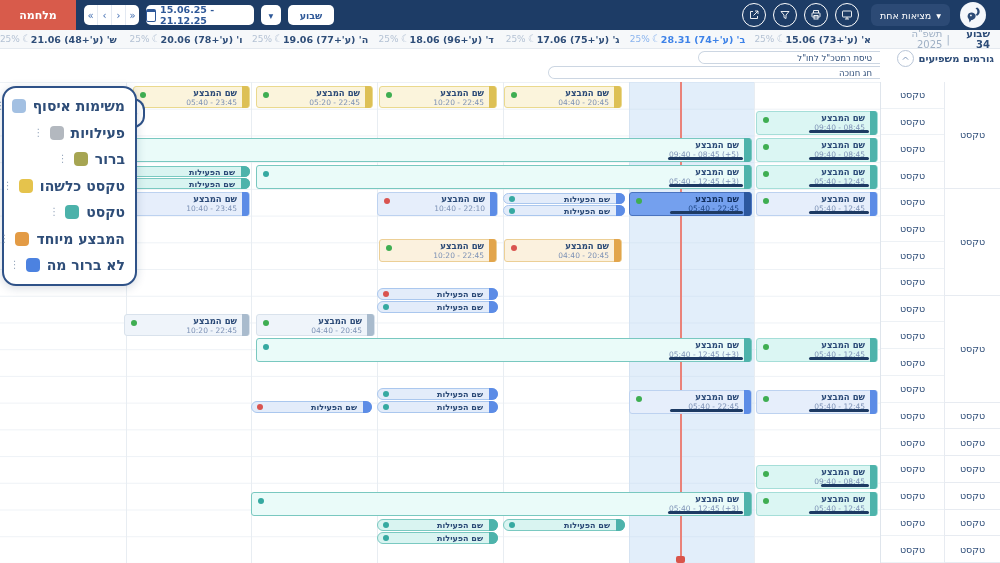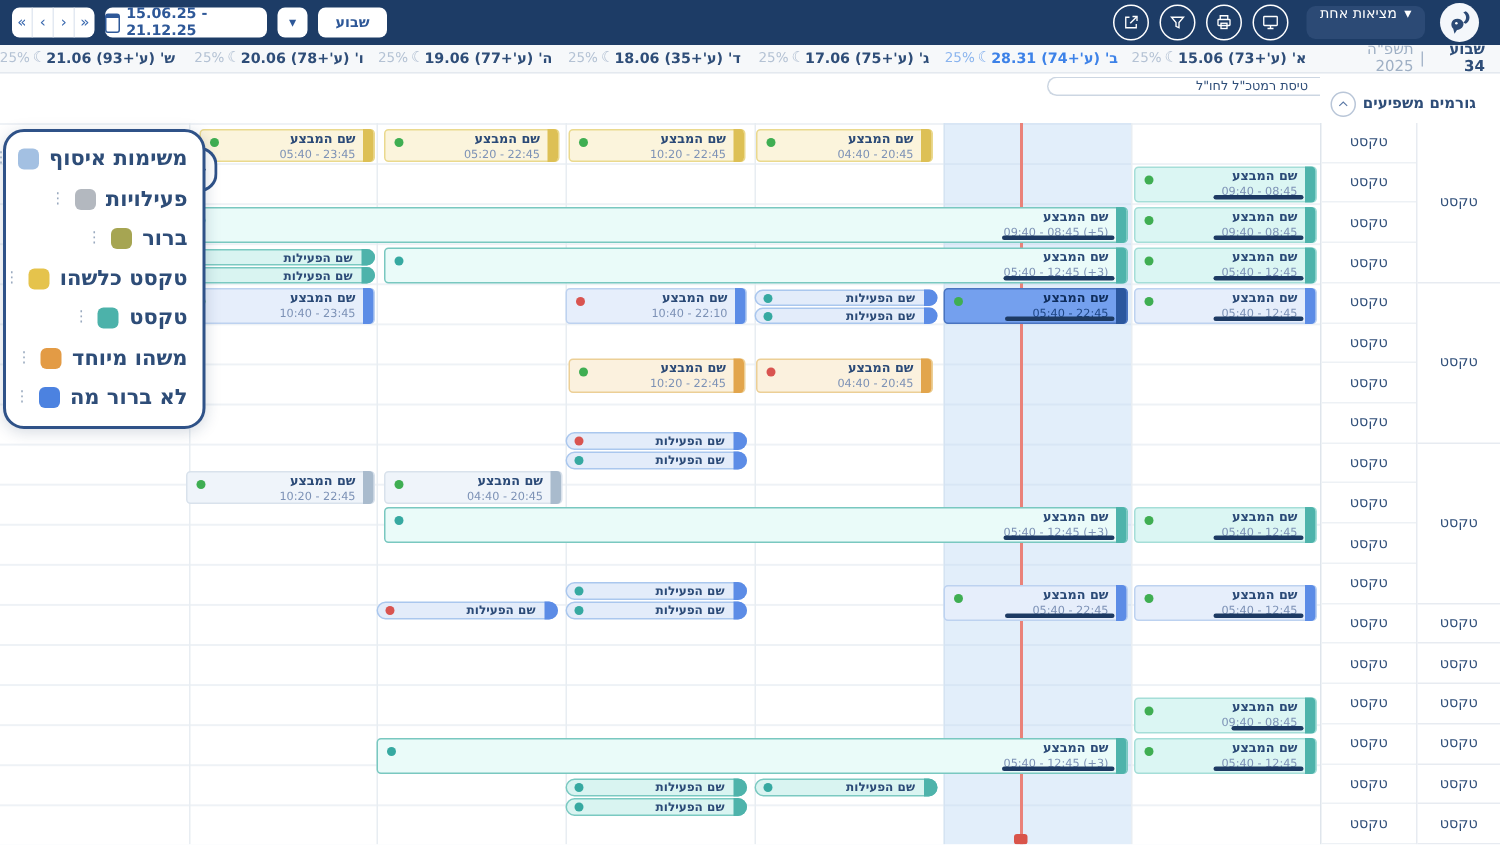--- a/index.html
+++ b/index.html
@@ -18,21 +18,21 @@
   .wbtn{background:#fff;border-radius:5px;height:20px;display:flex;align-items:center;
         justify-content:center;color:#2e5898;font-size:9.5px;font-weight:bold;margin-left:7px;cursor:pointer}
   .date-btn{width:108px;gap:4px}
   .cal-ic{width:9px;height:9px;border:1.2px solid #2e5898;border-radius:2px;border-top-width:3px;display:inline-block}
   .caret-btn{width:20px}
   .view-btn{width:46px;font-weight:600}
   .circ-btn{width:22px;height:22px;border:1.4px solid #fff;border-radius:50%;display:flex;
             align-items:center;justify-content:center;margin-left:7px;cursor:pointer}
   .circ-btn svg{stroke:#fff;fill:none;stroke-width:1.8}
   .reality{background:#2c4a75;border-radius:6px;height:22px;color:#fff;font-size:9.5px;
-           display:flex;align-items:flex-start;gap:5px;padding:0 9px;margin:0 10px 0 12px;cursor:pointer}
+           display:flex;align-items:center;gap:5px;padding:0 9px;margin:0 10px 0 12px;cursor:pointer}
   .avatar{width:26px;height:26px;border-radius:50%;background:#f4f7fb;display:flex;align-items:center;
           justify-content:center;margin-right:14px;overflow:hidden;cursor:pointer}
   
   .dayhead{position:absolute;left:0;top:30px;width:1000px;height:18px;background:#f6f8fa;
            border-bottom:1px solid #e4e9ef;display:flex;direction:rtl;z-index:60}
   .weekinfo{width:120px;display:flex;align-items:center;padding:0 10px;font-size:10px;box-sizing:border-box;gap:4px}
   .weekinfo .wk{color:#2e4d78;font-weight:bold}
   .weekinfo .sep,.weekinfo .yr{color:#9fb0c5}
   .daycell{width:125.714px;box-sizing:border-box;display:flex;align-items:center;
            justify-content:space-between;padding:0 9px;direction:rtl}
@@ -41,22 +41,22 @@
   .moon{font-size:10px;line-height:1}
   .daycell.today .dtxt{color:#3d82e8}
   .daycell.today .dpct{color:#8ab4ee}
   
   .specials{position:absolute;left:0;top:48px;width:880px;height:34px;background:#fff;z-index:55}
   .sp-pill{position:absolute;right:0;height:13px;background:#fff;border:1px solid #ccd6e2;border-right:none;
            border-radius:8px 0 0 8px;font-size:8.5px;color:#2e4d78;line-height:13px;direction:rtl;
            padding:0 8px;box-sizing:border-box;text-align:right;white-space:nowrap;overflow:hidden}
   .sp-pill:nth-of-type(1){top:3px;width:182px}
   .sp-pill:nth-of-type(2){top:18px;width:332px}
-  .inf-head{position:absolute;left:880px;top:52px;width:120px;height:34px;display:flex;direction:rtl;
-            align-items:center;padding-right:16px;box-sizing:border-box;gap:5px;z-index:55}
+  .inf-head{position:absolute;left:880px;top:41px;width:120px;height:34px;display:flex;direction:rtl;
+            align-items:center;padding-right:6px;box-sizing:border-box;gap:5px;z-index:55}
   .inf-head .txt{font-size:10px;color:#2e4d78;font-weight:600;white-space:nowrap}
   .chev-circ{width:15px;height:15px;border:1px solid #b9c6d8;border-radius:50%;display:flex;
              align-items:center;justify-content:center;flex:0 0 auto;cursor:pointer}
   .chev-circ svg{stroke:#5b79a6;fill:none;stroke-width:2}
   
   .timeline{position:absolute;left:0;top:82px;width:880px;height:481px;overflow:hidden;
             background-image:linear-gradient(#eef2f6 1px,transparent 1px);background-size:100% 26.72px}
   .colline{position:absolute;top:0;bottom:0;width:1px;background:#e8edf2;z-index:1}
   .todaycol{position:absolute;top:0;bottom:0;left:628.6px;width:125.7px;background:rgba(185,214,243,.42);z-index:2}
   .nowline{position:absolute;top:0;bottom:0;left:680px;width:1.5px;background:#ea8279;z-index:3}
@@ -104,20 +104,21 @@
   .litem{height:26.5px;display:flex;align-items:center;direction:rtl;padding:0 10px}
   .llabel{font-size:14px;font-weight:600;color:#2e4d78;white-space:nowrap}
   .lsq{width:14px;height:14px;border-radius:4px;margin:0 7px 0 6px;flex:0 0 auto}
   .ldots{color:#9aaabf;font-size:10px;line-height:1;cursor:pointer}
 </style>
 </head>
 <body dir="rtl">
 
 <div class="topbar" dir="ltr">
   <div class="tb-left">
+    <div class="war-btn">מלחמה</div>
     <div class="nav-group">
       <div class="nav-btn">«</div>
       <div class="nav-btn">‹</div>
       <div class="nav-btn">›</div>
       <div class="nav-btn">»</div>
     </div>
     <div class="wbtn date-btn">
       <span class="cal-ic"></span>
       <span dir="ltr">15.06.25 - 21.12.25</span>
     </div>
@@ -187,51 +188,52 @@
       </span>
     </div>
     <div class="daycell">
       <span class="dtxt">ג' (ע'+75) 17.06</span>
       <span class="dpct">
         <span class="moon">☾</span>
         <span>25%</span>
       </span>
     </div>
     <div class="daycell">
-      <span class="dtxt">ד' (ע'+35) 18.06</span>
+      <span class="dtxt">ד' (ע'+96) 18.06</span>
       <span class="dpct">
         <span class="moon">☾</span>
         <span>25%</span>
       </span>
     </div>
     <div class="daycell">
       <span class="dtxt">ה' (ע'+77) 19.06</span>
       <span class="dpct">
         <span class="moon">☾</span>
         <span>25%</span>
       </span>
     </div>
     <div class="daycell">
       <span class="dtxt">ו' (ע'+78) 20.06</span>
       <span class="dpct">
         <span class="moon">☾</span>
         <span>25%</span>
       </span>
     </div>
     <div class="daycell">
-      <span class="dtxt">ש' (ע'+93) 21.06</span>
+      <span class="dtxt">ש' (ע'+48) 21.06</span>
       <span class="dpct">
         <span class="moon">☾</span>
         <span>25%</span>
       </span>
     </div>
   </div>
 
 <div class="specials">
     <div class="sp-pill">טיסת רמטכ"ל לחו"ל</div>
+    <div class="sp-pill">חג חנוכה</div>
   </div>
 <div class="inf-head">
   <span class="txt">גורמים משפיעים</span>
   <span class="chev-circ">
     <svg width="9" height="9" viewBox="0 0 24 24">
       <polyline points="5,15 12,8 19,15"></polyline>
     </svg>
   </span>
 </div>
 
@@ -568,21 +570,21 @@
       <span class="llabel">טקסט כלשהו</span>
       <span class="lsq" style="background:#e5c34c"></span>
       <span class="ldots">⋮</span>
     </div>
     <div class="litem">
       <span class="llabel">טקסט</span>
       <span class="lsq" style="background:#4cb2aa"></span>
       <span class="ldots">⋮</span>
     </div>
     <div class="litem">
-      <span class="llabel">משהו מיוחד</span>
+      <span class="llabel">המבצע מיוחד</span>
       <span class="lsq" style="background:#e39b45"></span>
       <span class="ldots">⋮</span>
     </div>
     <div class="litem">
       <span class="llabel">לא ברור מה</span>
       <span class="lsq" style="background:#4c82e0"></span>
       <span class="ldots">⋮</span>
     </div>
   </div>
 

